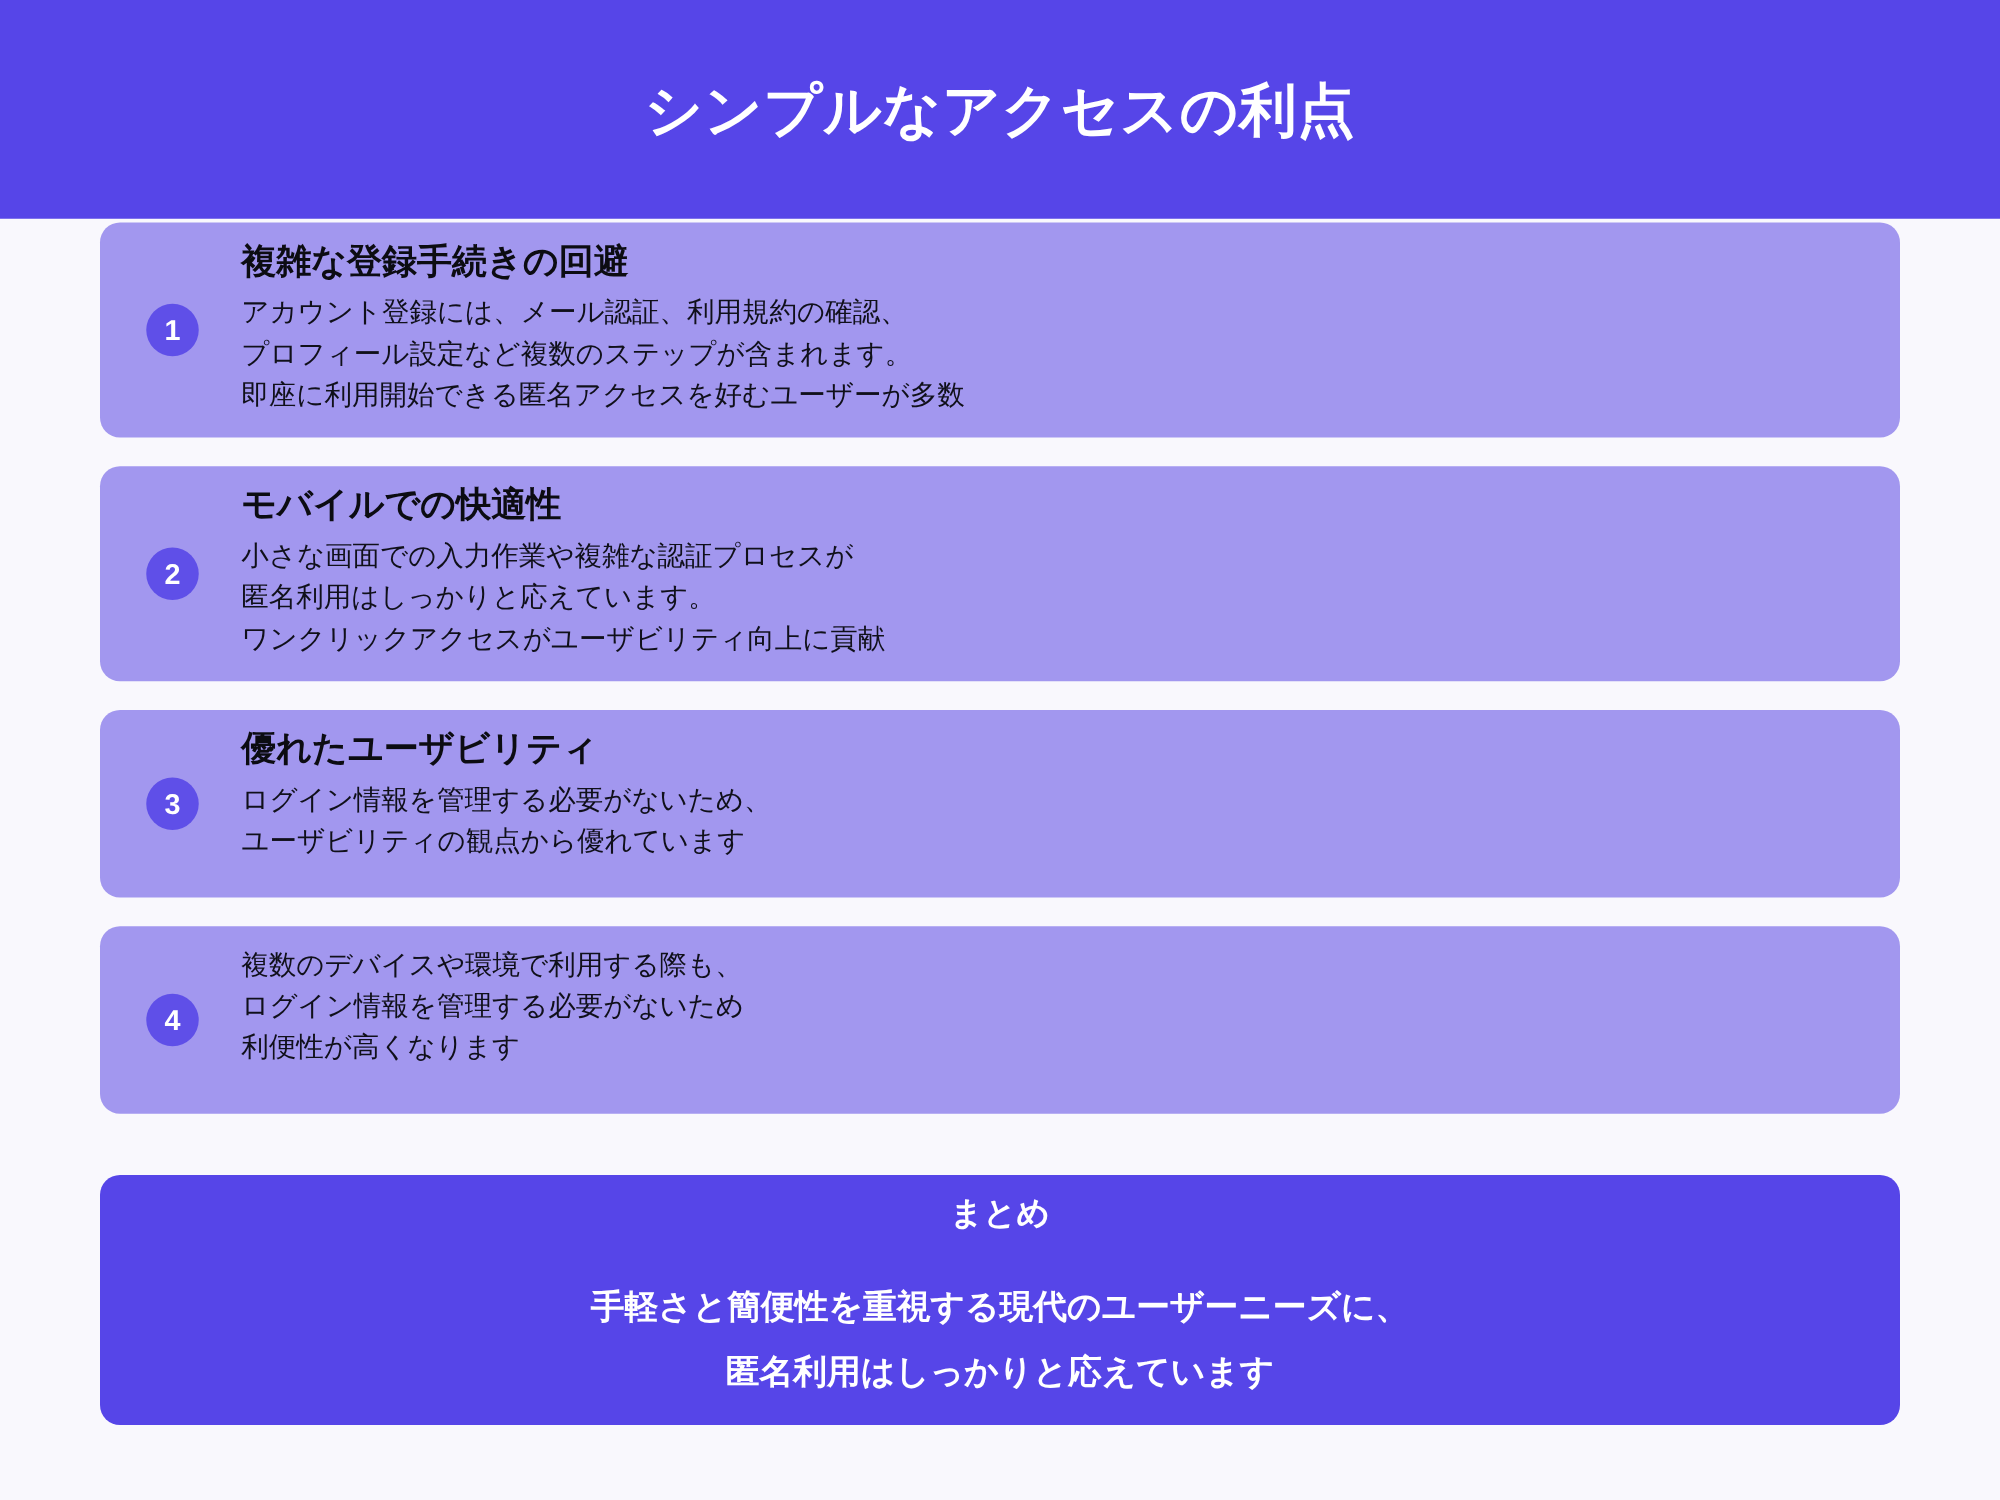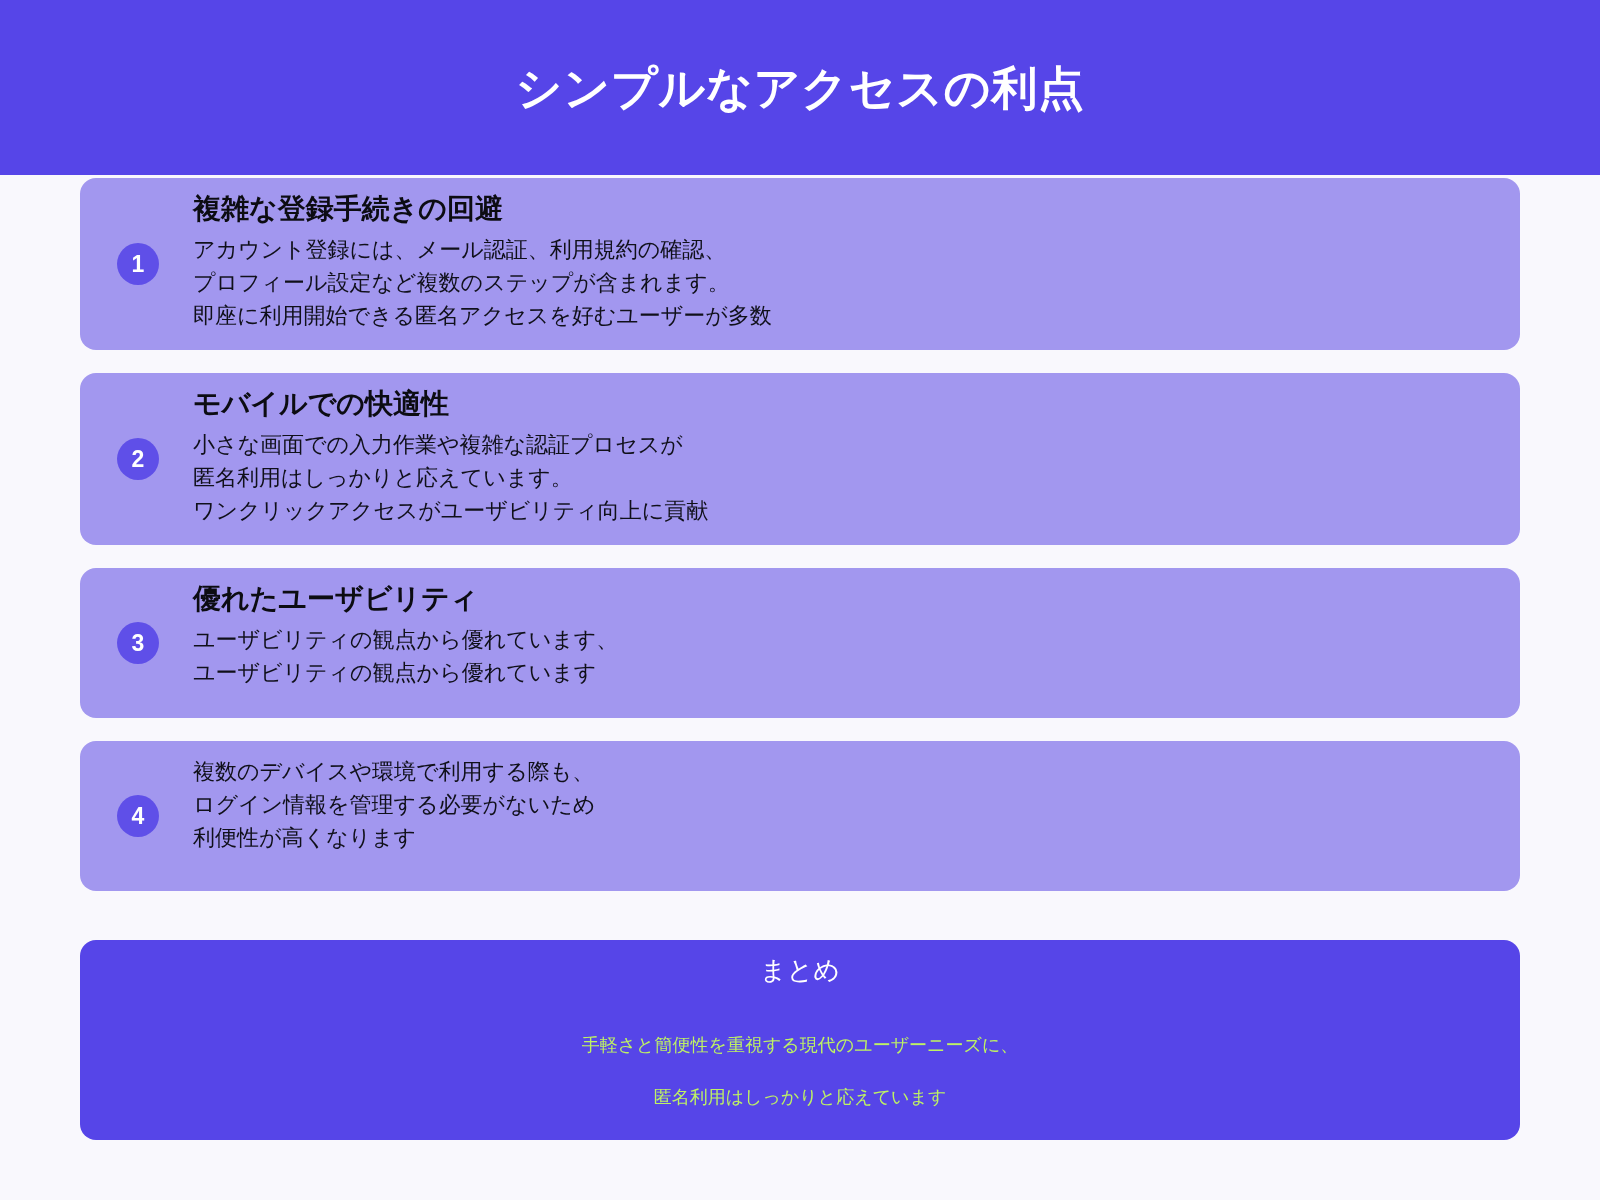--- a/index.html
+++ b/index.html
@@ -116,33 +116,33 @@
     box-sizing: border-box;
     display: flex;
     flex-direction: column;
     align-items: center;
     justify-content: center;
     text-align: center;
   }
   .summary-title {
     color: #ffffff;
     font-size: 26px;
-    font-weight: normal;
+    font-weight: bold;
     line-height: 1;
     margin-bottom: 36px;
   }
   .summary-lines {
     margin: 0;
     padding: 0;
     list-style: none;
   }
   .summary-line {
-    color: #bef264;
-    font-size: 18px;
-    font-weight: normal;
+    color: #ffffff;
+    font-size: 27px;
+    font-weight: bold;
     line-height: 52px;
     white-space: nowrap;
   }
 </style>
 </head>
 <body>
 
 <div class="page">
 
   <div class="header">
@@ -170,21 +170,21 @@
             <li class="card-line">匿名利用はしっかりと応えています。</li>
             <li class="card-line">ワンクリックアクセスがユーザビリティ向上に貢献</li>
           </ul>
         </div>
       </div>
       <div class="card">
         <div class="card-badge">3</div>
         <div class="card-body">
           <div class="card-title">優れたユーザビリティ</div>
           <ul class="card-lines">
-            <li class="card-line">ユーザビリティの観点から優れています、</li>
+            <li class="card-line">ログイン情報を管理する必要がないため、</li>
             <li class="card-line">ユーザビリティの観点から優れています</li>
           </ul>
         </div>
       </div>
       <div class="card">
         <div class="card-badge">4</div>
         <div class="card-body">
           <ul class="card-lines">
             <li class="card-line">複数のデバイスや環境で利用する際も、</li>
             <li class="card-line">ログイン情報を管理する必要がないため</li>

